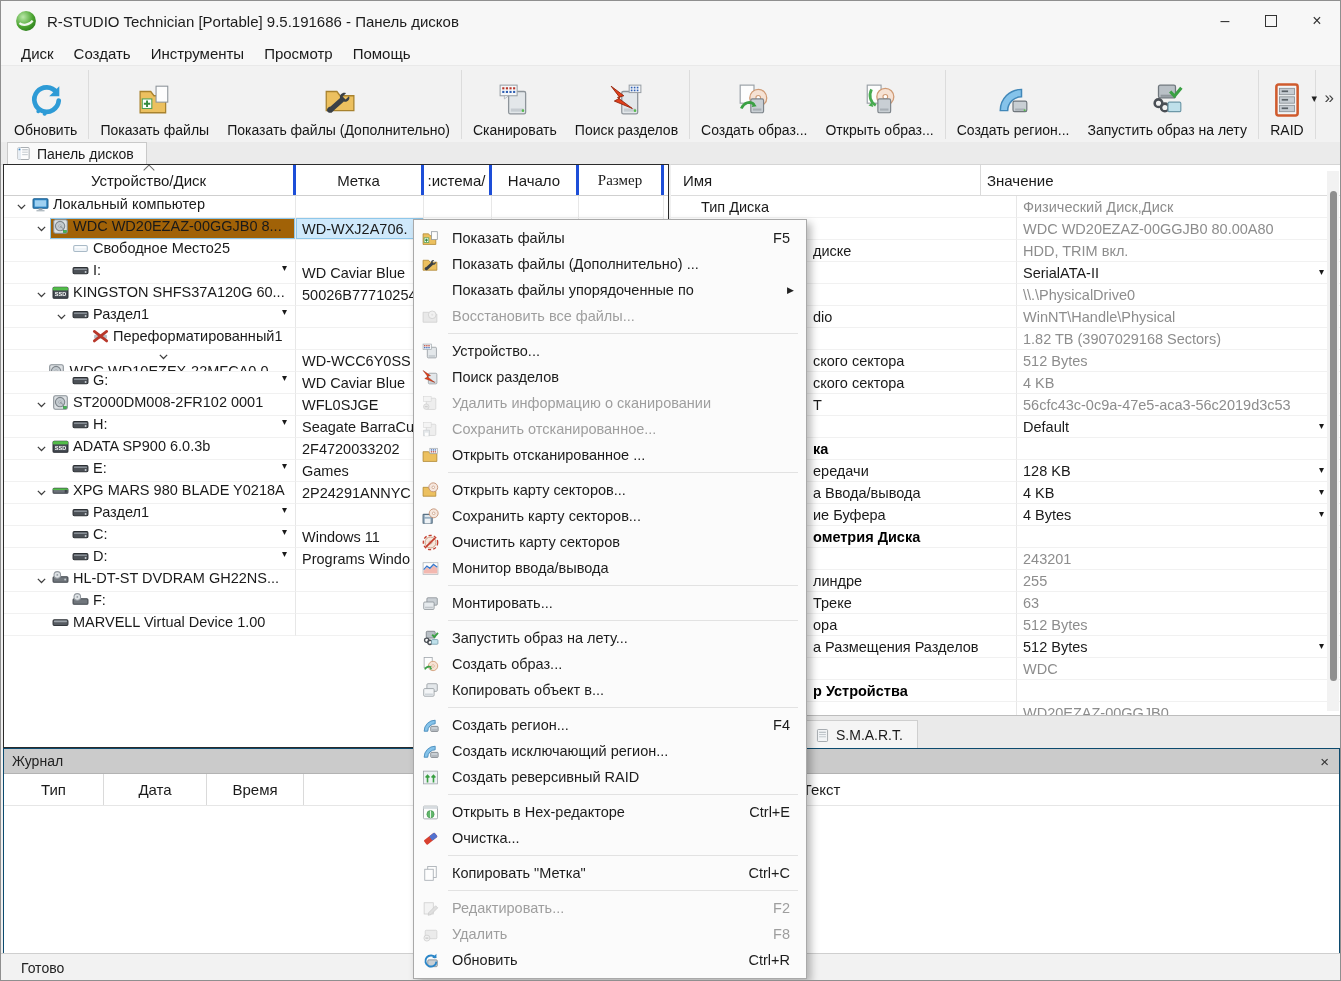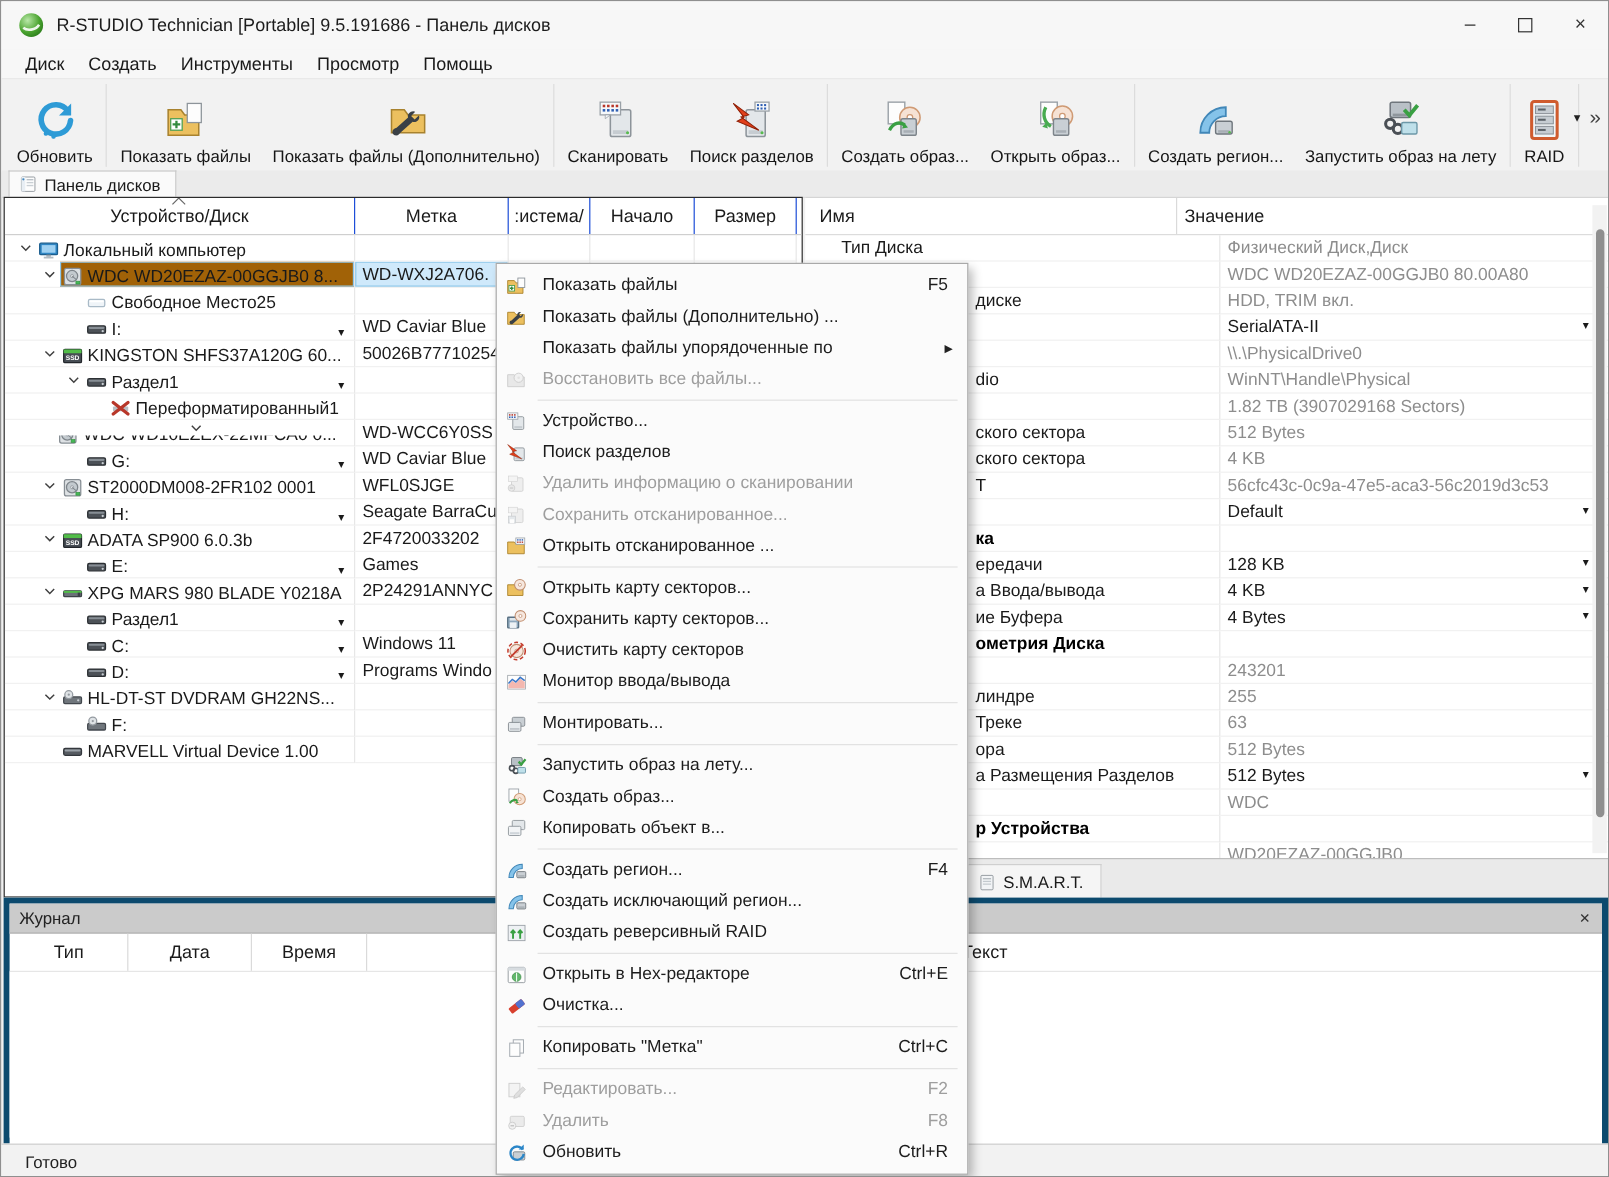--- a/index.html
+++ b/index.html
@@ -25,30 +25,30 @@
   .tb-arrow{position:absolute;right:-4px;top:26px;font-size:11px;color:#222;}
   .tb-overflow{position:absolute;right:6px;top:22px;font-size:17px;color:#444;}
   
   .tabbar{position:absolute;top:141px;left:0;right:0;height:22px;background:#ebebeb;border-bottom:1px solid #dcdcdc;}
   .tab{position:absolute;left:6px;top:0;height:21px;display:flex;align-items:center;gap:6px;background:#fafafa;border:1px solid #c9c9c9;border-bottom:none;padding:0 12px 0 8px;font-size:14px;}
   .tab .ticon{width:15px;height:15px;}
   .tab .ticon svg{width:100%;height:100%;}
   
   .tree-panel{position:absolute;left:2px;top:163px;width:666px;height:584px;background:#fff;border:1px solid #2b2b2b;box-sizing:border-box;overflow:hidden;}
   .t-header{display:flex;height:30px;border-bottom:1px solid #cfcfcf;position:relative;}
-  .t-hcell{display:flex;align-items:center;justify-content:center;font-size:15px;border-right:1px solid #1d4ed8;box-sizing:border-box;white-space:nowrap;overflow:hidden;}
+  .t-hcell{display:flex;align-items:center;justify-content:center;font-size:15px;border-right:3px solid #1d4ed8;box-sizing:border-box;white-space:nowrap;overflow:hidden;}
   .sort-caret{position:absolute;left:141px;top:1px;width:7px;height:7px;border-left:1.4px solid #666;border-top:1.4px solid #666;transform:rotate(45deg);}
   .t-row{display:flex;height:22px;align-items:stretch;}
   .t-cell{border-right:1px solid #e7e7e7;border-bottom:1px solid #f1f1f1;box-sizing:border-box;display:flex;align-items:center;overflow:hidden;white-space:nowrap;font-size:14.5px;}
   .t-c0{padding-left:0;}
   .chev-slot{width:18px;flex:0 0 auto;display:flex;align-items:center;justify-content:center;}
   .chev-slot svg{width:13px;height:13px;}
   .row-ico{width:17px;height:17px;flex:0 0 auto;margin-right:4px;}
   .row-ico svg{width:100%;height:100%;}
-  .hlwrap{display:flex;align-items:flex-end;flex:1 1 auto;height:100%;overflow:hidden;padding-left:2px;}
+  .hlwrap{display:flex;align-items:flex-start;flex:1 1 auto;height:100%;overflow:hidden;padding-left:2px;}
   .t-row.sel .hlwrap{background:#a16207;box-shadow:inset 0 0 0 1px #8ec7ea;}
   .t-row.sel .t-c1{background:#cfe9fb;box-shadow:inset 0 0 0 1px #8ec7ea;}
   .t-dd{margin-left:auto;margin-right:8px;font-size:10px;color:#1a1a1a;}
   .t-c1{padding-left:6px;}
   
   .props-panel{position:absolute;left:670px;top:163px;width:669px;height:551px;background:#fff;border-top:1px solid #d5d5d5;box-sizing:border-box;overflow:hidden;}
   .p-header{display:flex;height:30px;border-bottom:1px solid #dcdcdc;font-size:15px;}
   .p-hname{width:310px;display:flex;align-items:center;padding-left:12px;border-right:1px solid #dadada;box-sizing:border-box;}
   .p-hval{flex:1;display:flex;align-items:center;padding-left:6px;}
   .p-row{display:flex;height:22px;font-size:14.5px;}
@@ -59,21 +59,21 @@
   .p-val.gray{color:#8d8d8d;}
   .p-dd{position:absolute;right:16px;top:4px;font-size:10px;color:#1a1a1a;}
   .vscroll{position:absolute;right:1px;top:6px;bottom:4px;width:12px;background:#f2f2f2;}
   .vthumb{position:absolute;left:3px;width:7px;top:20px;height:490px;background:#8f8f8f;border-radius:4px;}
   
   .smart-bar{position:absolute;left:670px;top:714px;width:669px;height:33px;background:#eaeaea;border-top:1px solid #bdbdbd;}
   .smart-tab{position:absolute;left:135px;top:4px;height:28px;display:flex;align-items:center;gap:6px;background:#f5f5f5;border:1px solid #cfcfcf;border-bottom:none;padding:0 14px 0 8px;font-size:14px;}
   .smart-tab .ticon{width:15px;height:15px;}
   .smart-tab .ticon svg{width:100%;height:100%;}
   
-  .log-panel{position:absolute;left:2px;top:747px;width:1337px;height:205px;background:#fff;border:5px solid #0c4a6e;box-sizing:border-box;}
+  .log-panel{position:absolute;left:2px;top:747px;width:1337px;height:205px;background:#fff;border:1px solid #0c4a6e;box-sizing:border-box;}
   .log-title{height:24px;background:#cbcbcb;border-bottom:1px solid #b3b3b3;display:flex;align-items:center;font-size:14px;padding-left:8px;color:#222;}
   .log-close{margin-left:auto;margin-right:10px;font-size:15px;color:#333;}
   .log-header{display:flex;height:31px;border-bottom:1px solid #e6e6e6;}
   .log-hcell{display:flex;align-items:center;justify-content:center;font-size:15px;border-right:1px solid #dadada;box-sizing:border-box;}
   .log-hcell:last-child{border-right:none;}
   .log-body{height:148px;background:#fff;}
   
   .statusbar{position:absolute;left:0;right:0;top:952px;height:27px;background:#f2f2f2;border-top:1px solid #cfcfcf;display:flex;align-items:center;padding-left:20px;font-size:14px;color:#222;}
   
   .ctx-menu{position:absolute;left:412px;top:218px;width:394px;background:#fbfbfb;border:1px solid #a9a9a9;box-shadow:4px 4px 8px rgba(0,0,0,.28);z-index:50;padding:5px 0;box-sizing:border-box;}
@@ -271,21 +271,21 @@
     </div>
   </div>
 
   <div class="tree-panel">
     <div class="t-header" id="tree-header">
       <span class="sort-caret"></span>
     <div class="t-hcell" style="width: 292px;">Устройство/Диск</div>
         <div class="t-hcell" style="width: 128px;">Метка</div>
         <div class="t-hcell" style="width: 68px;">:истема/</div>
         <div class="t-hcell" style="width: 87px;">Начало</div>
-        <div class="t-hcell" style="width: 85px;">Размер</div>
+        <div class="t-hcell" style="width: 85px; font-family: Liberation Serif, serif;">Размер</div>
       </div>
     <div id="tree-rows">
         <div class="t-row">
           <div class="t-cell t-c0" style="width: 292px; padding-left: 8px;">
             <span class="chev-slot">
               <svg viewBox="0 0 16 16">
                 <path d="M3.5 6l4.5 4.5L12.5 6" fill="none" stroke="#3f3f3f" stroke-width="1.5"></path>
               </svg>
             </span>
             <span class="hlwrap">

